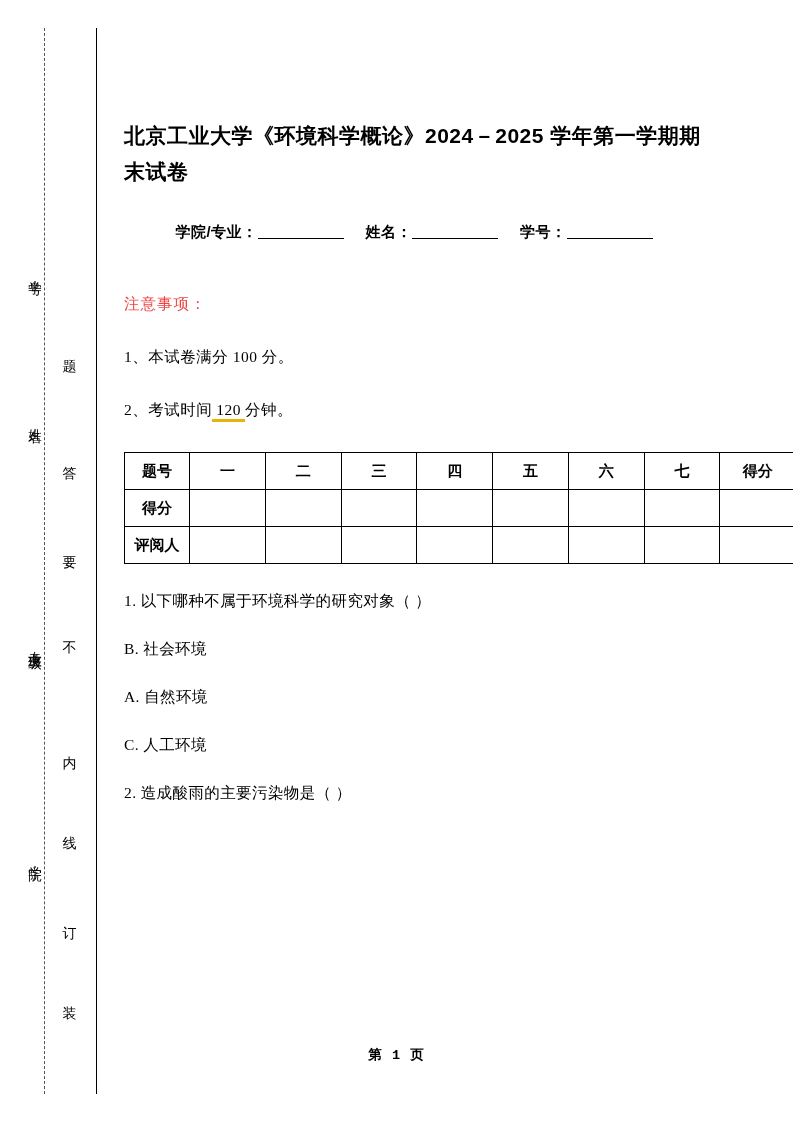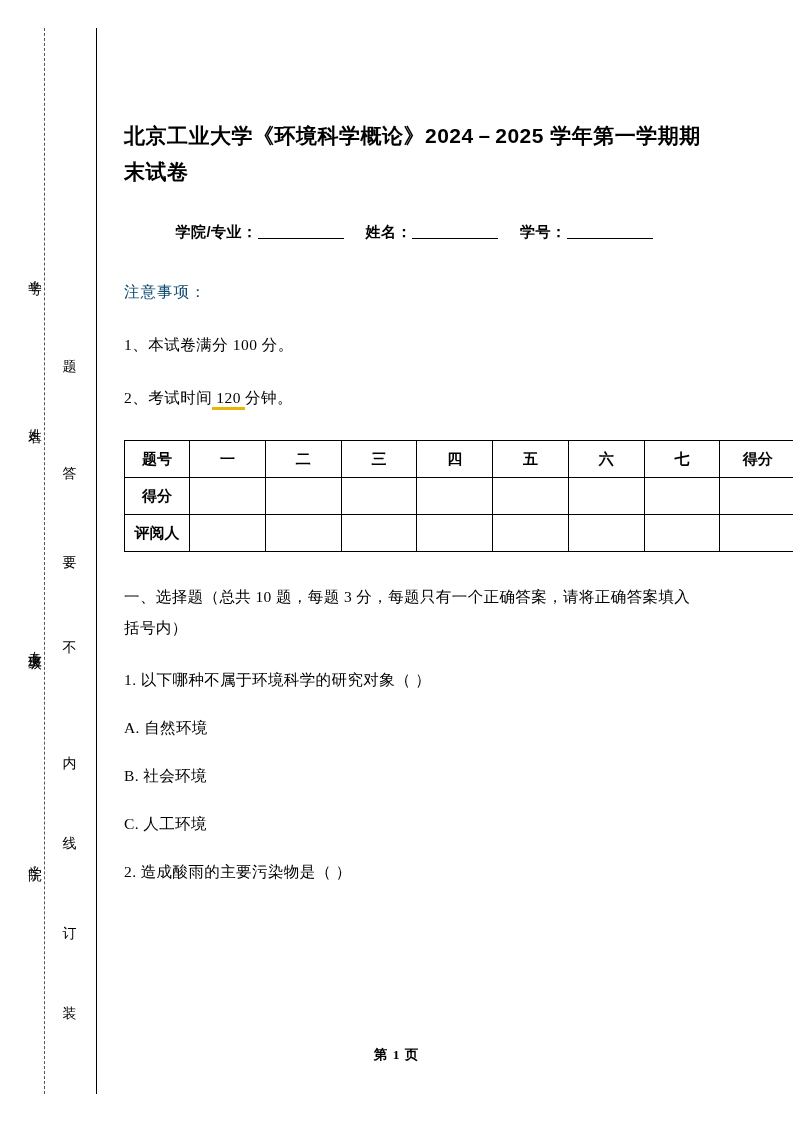--- a/index.html
+++ b/index.html
@@ -79,23 +79,23 @@
   .idline .blank {
     display: inline-block;
     border-bottom: 1px solid #000;
     width: 86px;
     height: 15px;
     vertical-align: -2px;
   }
   .idline .gap { display:inline-block; width: 22px; }
 
   .note-head {
-    margin-top: 40px;
-    font-size: 15.5px;
-    color: #0c4a6e;
+    margin-top: 52px;
+    font-size: 15.5px;
+    color: #ef4444;
     letter-spacing: 1px;
   }
   .note-item {
     margin-top: 32px;
     font-size: 15.5px;
     letter-spacing: 0.5px;
   }
   .ul-inline {
     display: inline-block;
     border-bottom: 3px solid #eab308;
@@ -137,21 +137,21 @@
     font-size: 15.5px;
     letter-spacing: 0.4px;
   }
 
   .footer {
     position: absolute;
     left: 0;
     top: 1046px;
     width: 793px;
     text-align: center;
-    font-family: Liberation Serif, serif;
+    font-family: Liberation Mono, monospace;
     font-size: 13.5px;
     font-weight: bold;
     letter-spacing: 1px;
   }
 </style>
 </head>
 <body>
 
 <div class="page">
 
@@ -221,28 +221,27 @@
         <td></td>
         <td></td>
         <td></td>
         <td></td>
         <td></td>
         <td></td>
       </tr>
     </tbody>
       </table>
 
-    <div class="section-head">一、选择题（总共 10 题，每题 3 分，每题只有一个正确答案，请将正确答案填入括号内）</div>
 
     <div class="question">
       <span>1.</span>
       <span>以下哪种不属于环境科学的研究对象（   ）</span>
     </div>
+    <div class="option">B. 社会环境</div>
     <div class="option">A. 自然环境</div>
-    <div class="option">B. 社会环境</div>
     <div class="option">C. 人工环境</div>
 
     <div class="question">
       <span>2.</span>
       <span>造成酸雨的主要污染物是（   ）</span>
     </div>
 
   </div>
 
   <div class="footer">第 1 页</div>

